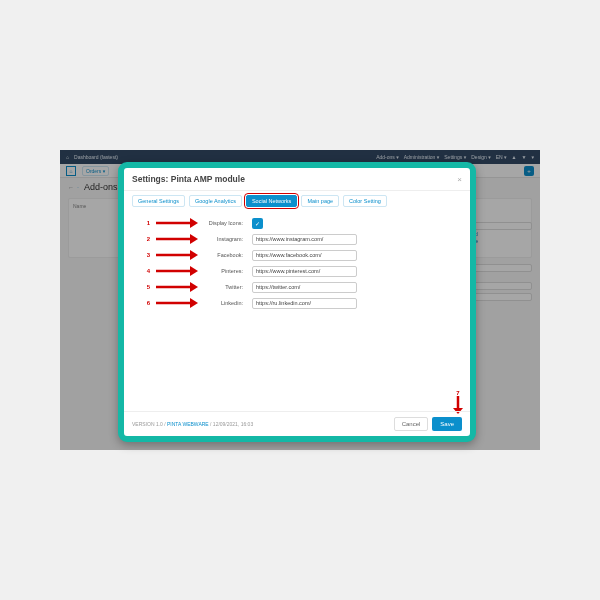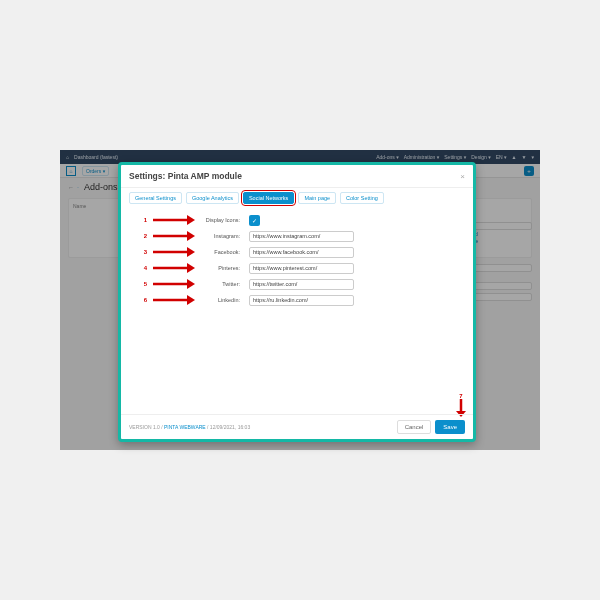--- a/index.html
+++ b/index.html
@@ -61,21 +61,21 @@
   }
   .side .hd { font-size:5px; color:#333; margin:2px 0;}
   .side .dd { border:1px solid #ddd; background:#fff; height:8px; border-radius:2px;}
   .side .link { color:#0b8fcc; font-size:5px; margin:1px 0;}
 
   
   .modal {
     position:absolute;
     left: 58px; top: 12px;
     width: 358px; height: 280px;
-    background:#fff; border:3px solid #14b8a6; border-radius:4px;
+    background:#fff; border:6px solid #14b8a6; border-radius:9px;
     box-shadow: 0 3px 10px rgba(0,0,0,0.3);
     display:flex; flex-direction:column;
   }
   .modal-hd {
     padding: 6px 8px; border-bottom:1px solid #eee;
     display:flex; align-items:center; justify-content:space-between;
   }
   .modal-title { font-size:8.5px; font-weight:600; color:#444; }
   .modal-close { color:#aaa; font-size:8px; cursor:pointer;}
   .tabs {

